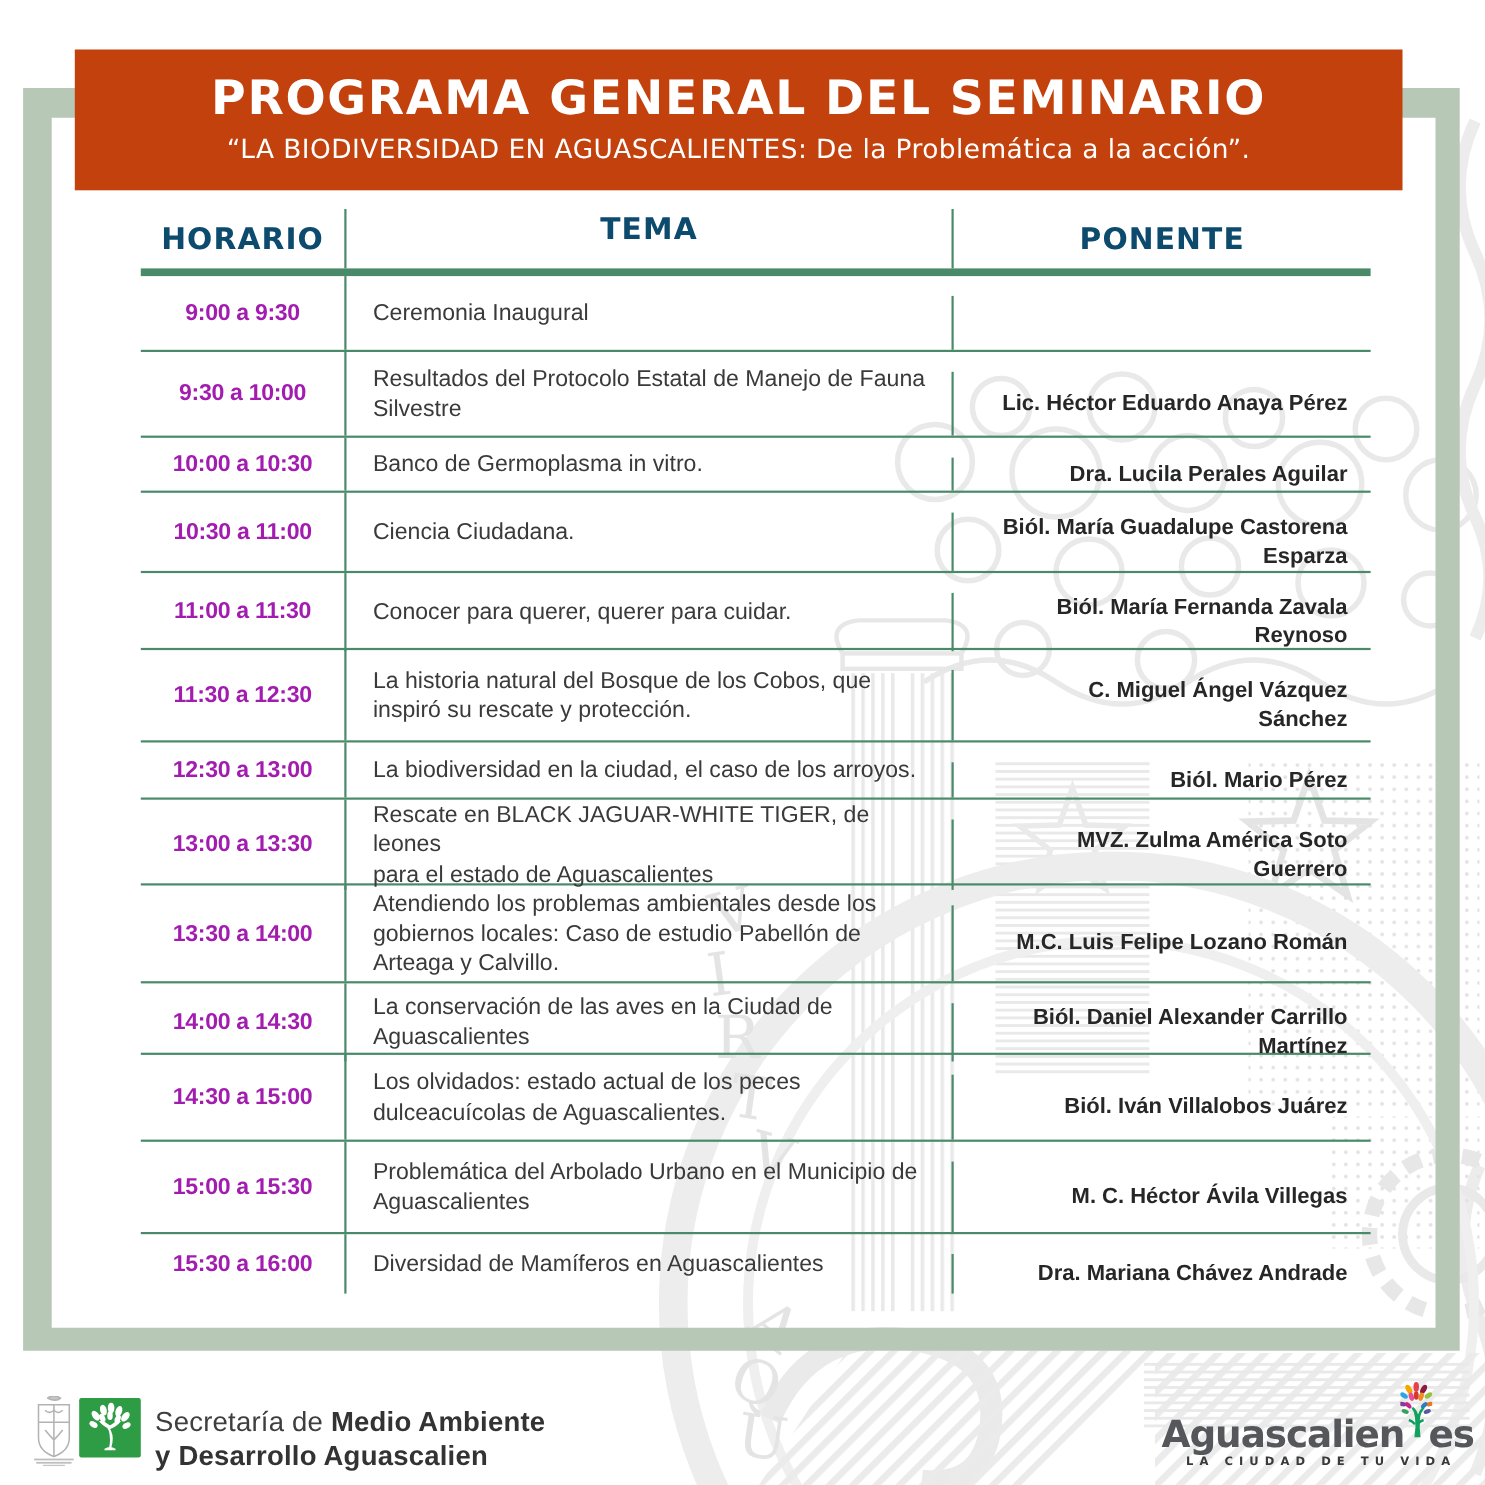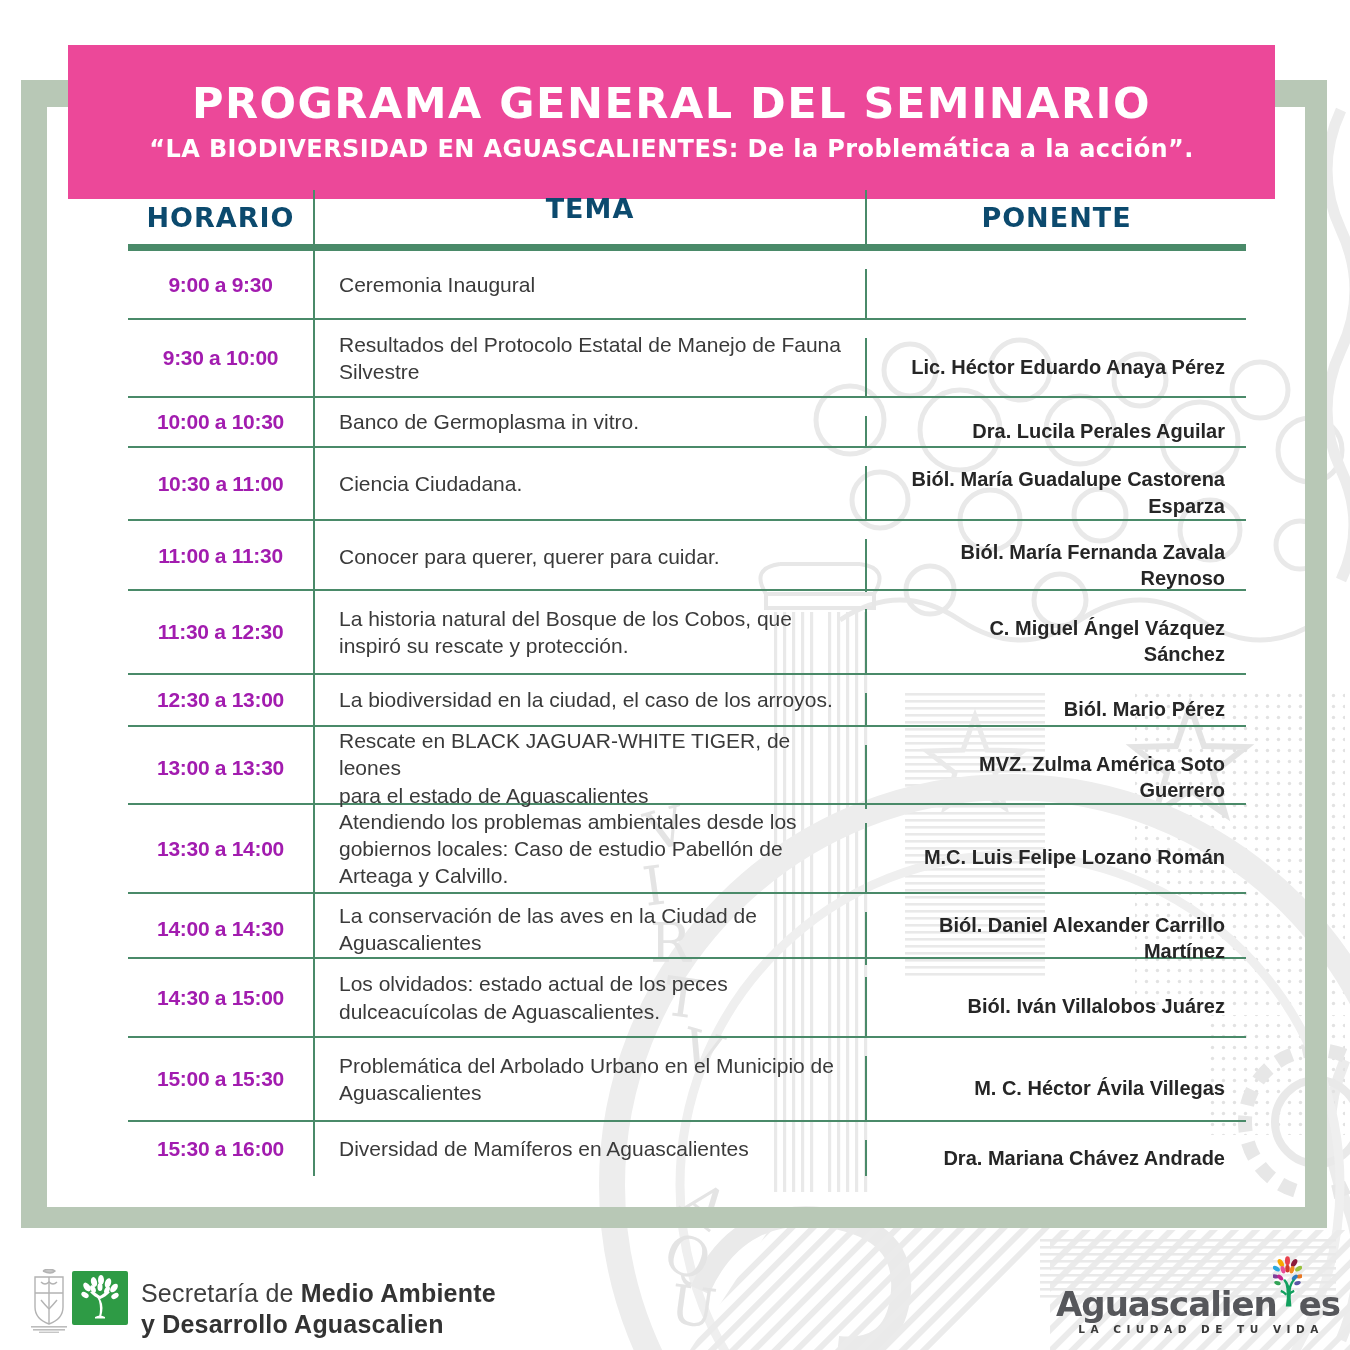--- a/index.html
+++ b/index.html
@@ -11,30 +11,30 @@
   
   #watermark{position:absolute;left:0;top:0;z-index:1;}
   
   .frame{
     position:absolute;left:21px;top:80px;width:1306px;height:1148px;
     box-sizing:border-box;border-style:solid;border-color:#b8c8b6;
     border-width:27px 22px 21px 26px;z-index:2;background:transparent;
   }
   
   .banner{
-    position:absolute;left:68px;top:45px;width:1207px;height:154px;z-index:3;
-    background:#ec4899;color:#ffffff;display:flex;flex-direction:column;
+    position:absolute;left:68px;top:45px;width:1207px;height:128px;z-index:3;
+    background:#c2410c;color:#ffffff;display:flex;flex-direction:column;
     align-items:center;justify-content:center;text-align:center;
   }
   .banner .title{
     font-family:"DejaVu Sans",sans-serif;font-weight:800;font-size:43px;
     letter-spacing:1.5px;line-height:1.05;
   }
   .banner .subtitle{
-    font-family:"DejaVu Sans",sans-serif;font-weight:700;font-size:24px;
+    font-family:"DejaVu Sans",sans-serif;font-weight:400;font-size:24px;
     letter-spacing:.4px;margin-top:9px;
   }
   
   .schedule{position:absolute;left:128px;top:190px;width:1118px;z-index:3;}
   .thead{display:grid;grid-template-columns:185px 552px 381px;height:54px;}
   .thead .hcell{
     display:flex;align-items:center;justify-content:center;
     font-family:"DejaVu Sans",sans-serif;font-weight:800;font-size:27px;
     color:#0c4a6e;letter-spacing:1px;
   }

